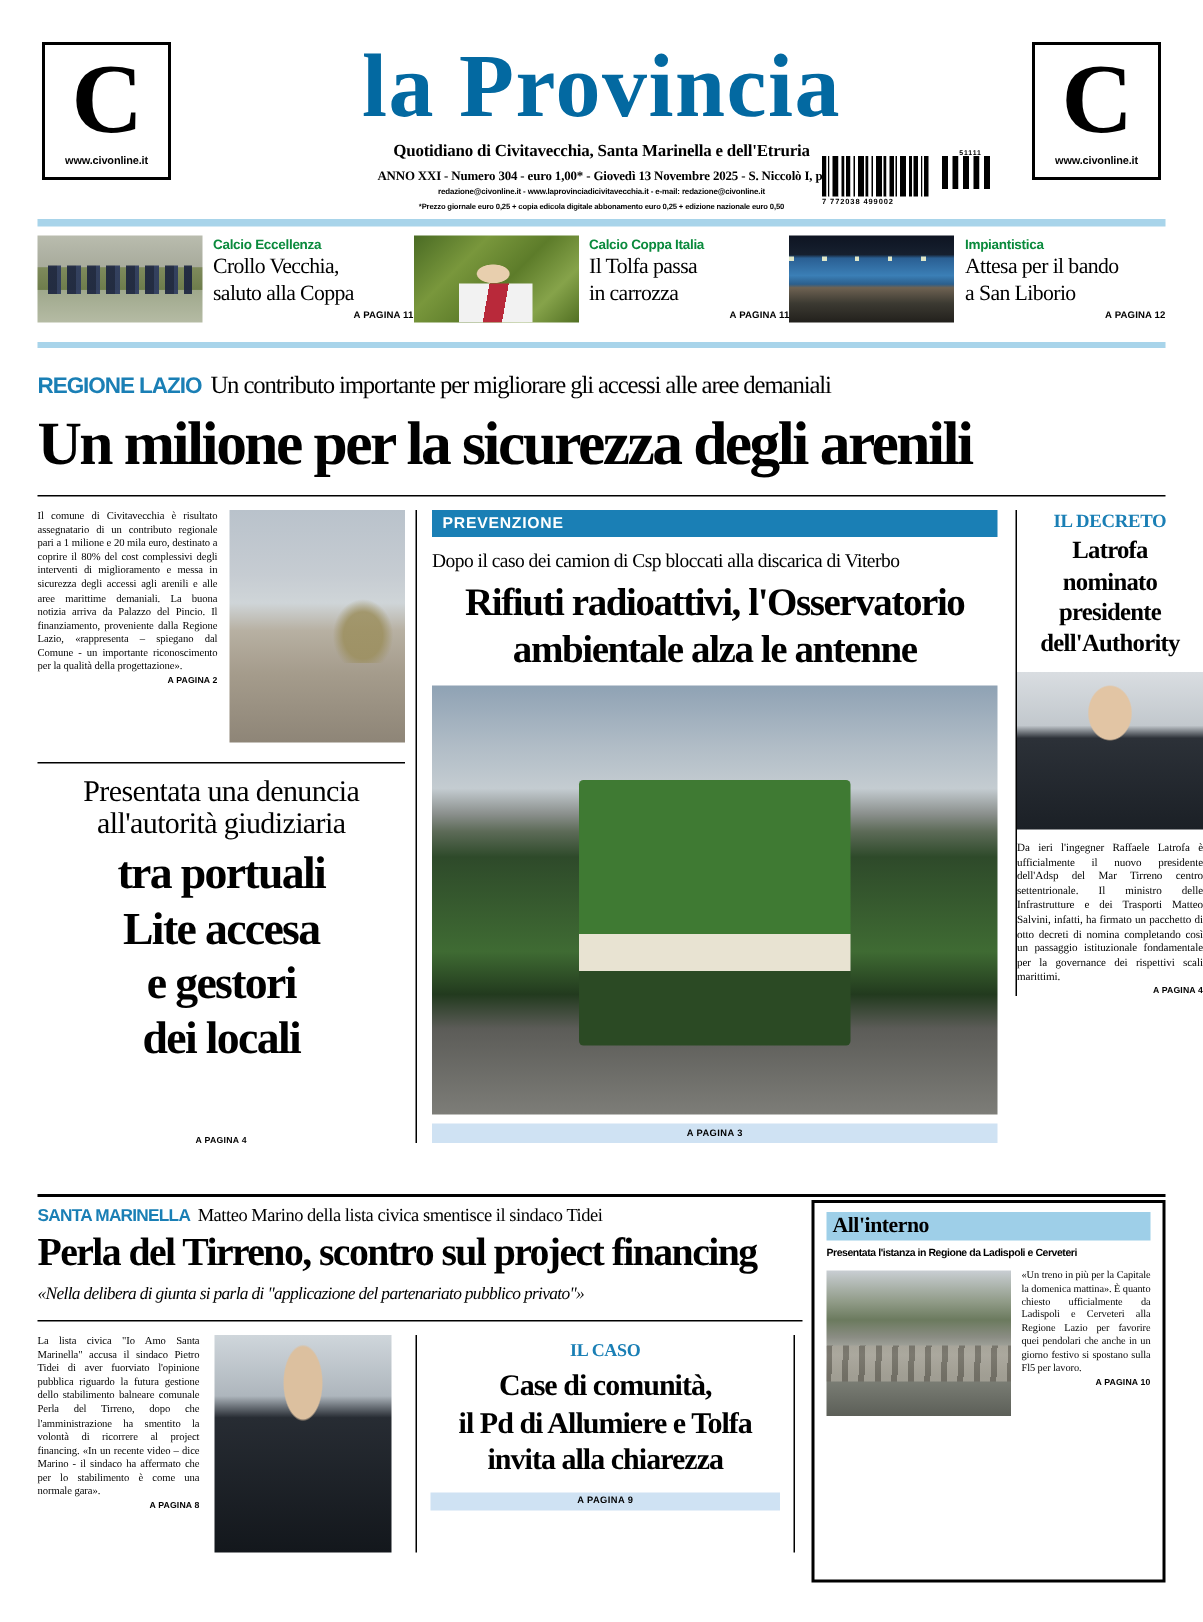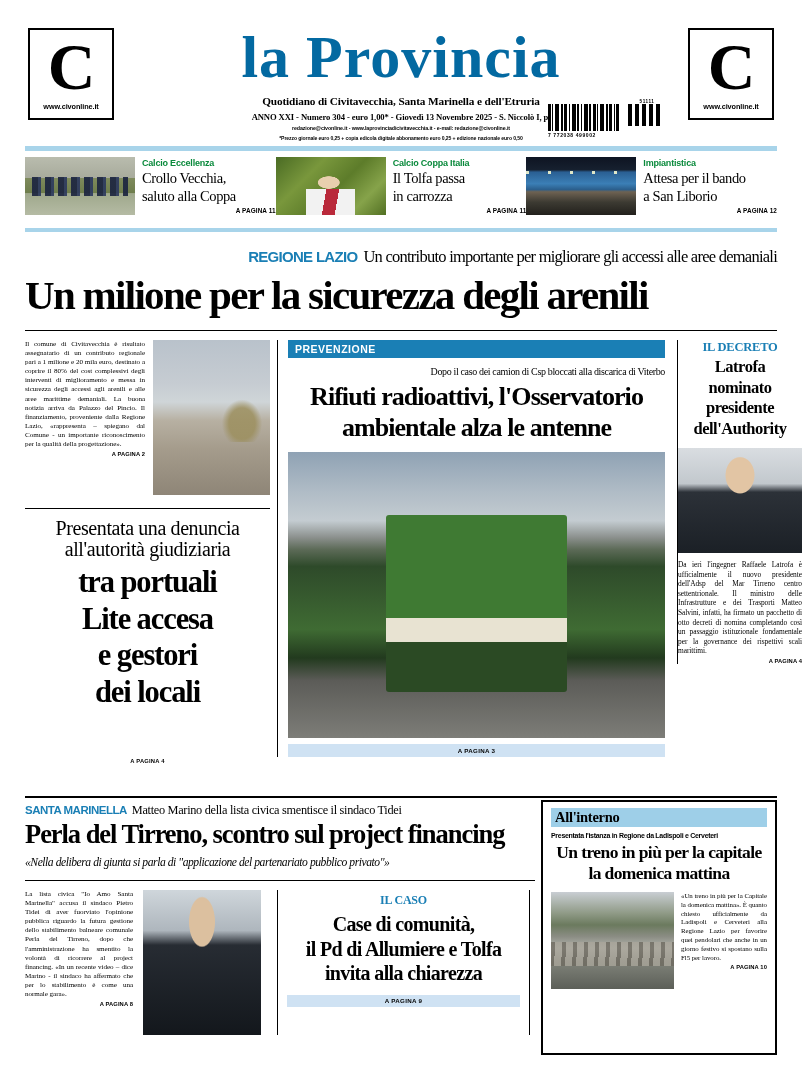--- a/index.html
+++ b/index.html
@@ -100,21 +100,21 @@
   }
 
   .blue-rule2 {
     position: absolute; left: 25px; right: 25px; top: 228px;
     height: 4px; background: #a8d4ea;
   }
 
   
   .lead-kicker-row {
     position: absolute; left: 25px; right: 25px; top: 247px;
-    display: flex; align-items: baseline; gap: 6px; white-space: nowrap; justify-content: flex-end;
+    display: flex; align-items: baseline; gap: 6px; white-space: nowrap;
   }
   .lead-kicker {
     font-family: "Liberation Sans", sans-serif;
     font-size: 15px; font-weight: 700; color: #1a7fb5; letter-spacing: -0.7px;
   }
   .lead-standfirst {
     font-family: "Liberation Serif", serif;
     font-size: 16.5px; font-weight: 400; color: #000; letter-spacing: -0.75px;
   }
   .lead-headline {
@@ -168,21 +168,21 @@
   
   .col-center { position: absolute; left: 252px; top: 0; width: 388px; border-left: 1px solid #000; padding-left: 10px; }
   .kick-bar {
     background: #1a7fb5; color: #fff; height: 18px;
     font-family: "Liberation Sans", sans-serif;
     font-size: 10.5px; font-weight: 700; letter-spacing: 0.5px;
     display: flex; align-items: center; padding-left: 7px;
   }
   .center-stand {
     font-family: "Liberation Serif", serif;
-    font-size: 10px; color: #000; text-align: right; margin-top: 8px;
+    font-size: 13px; color: #000; text-align: left; margin-top: 8px;
     letter-spacing: -0.35px; white-space: nowrap;
   }
   .center-head {
     font-family: "Liberation Serif", serif;
     font-size: 26px; font-weight: 700; color: #000; text-align: center;
     line-height: 31px; letter-spacing: -0.95px; margin-top: 4px;
   }
   .center-photo { width: 100%; height: 286px; margin-top: 9px; }
   .center-pagebar {
     background: #cfe2f3; height: 13px; margin-top: 6px;
@@ -559,24 +559,20 @@
       <div>Case di comunità,</div>
       <div>il Pd di Allumiere e Tolfa</div>
       <div>invita alla chiarezza</div>
     </div>
     <div class="caso-pagebar">A PAGINA 9</div>
   </div>
 
   <div class="interno-box">
     <div class="interno-bar">All'interno</div>
     <div class="interno-stand">Presentata l'istanza in Regione da Ladispoli e Cerveteri</div>
-    <div class="interno-head">
-      <div>Un treno in più per la capitale</div>
-      <div>la domenica mattina</div>
-    </div>
     <div class="interno-bottom">
       <div class="photo interno-photo ph-rail"></div>
       <div style="flex:1">
         <div class="interno-body">«Un treno in più per la Capitale la domenica mattina». È quanto chiesto ufficialmente da Ladispoli e Cerveteri alla Regione Lazio per favorire quei pendolari che anche in un giorno festivo si spostano sulla Fl5 per lavoro.</div>
         <div class="page-ref">A PAGINA 10</div>
       </div>
     </div>
   </div>
 
 </div>

